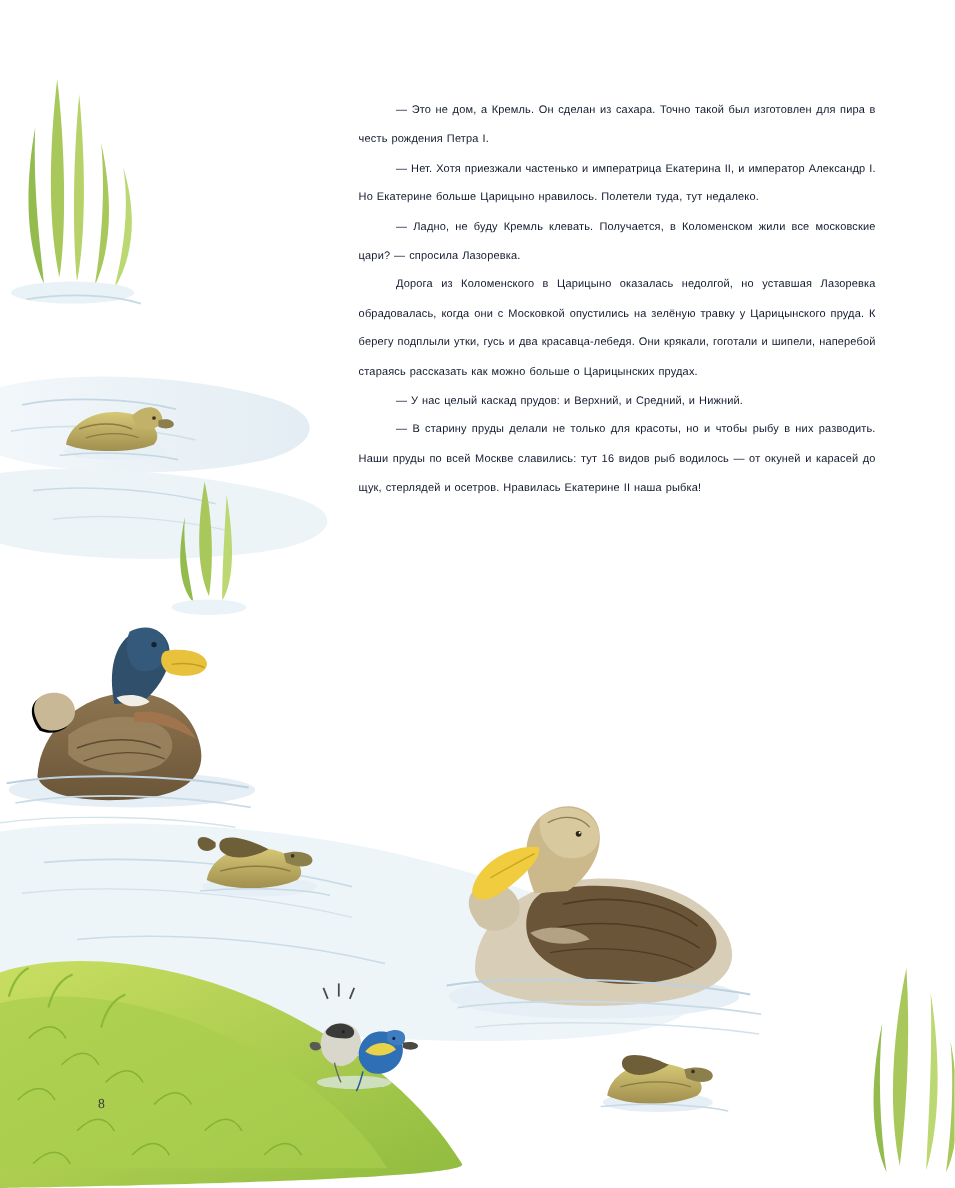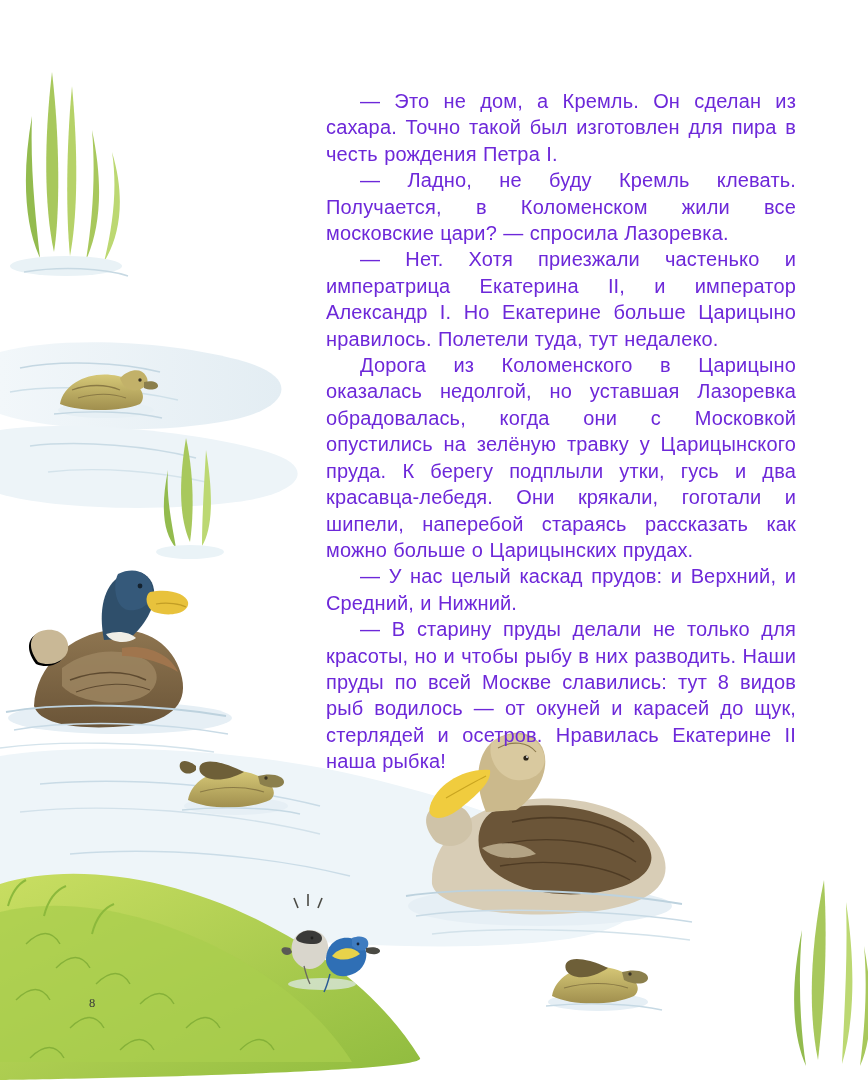--- a/index.html
+++ b/index.html
@@ -26,23 +26,23 @@
 
   
   .text-col {
     position: absolute;
     left: 326px;
     top: 88px;
     width: 470px;
   }
   .para {
     margin: 0;
-    font-size: 20px;
+    font-size: 10px;
     line-height: 26.4px;
-    color: #6d28d9;
+    color: #0f172a;
     text-align: justify;
     text-justify: inter-word;
     letter-spacing: 0.15px;
     word-spacing: 0.6px;
   }
   .para.ind { text-indent: 34px; }
 
   .page-number {
     position: absolute;
     left: 89px;
@@ -254,22 +254,22 @@
         <path d="M824 880 C 810 948, 808 1012, 818 1060 C 824 1010, 828 944, 824 880 Z" fill="#a8c85c"></path>
         <path d="M846 902 C 856 966, 854 1024, 842 1064 C 844 1018, 848 958, 846 902 Z" fill="#bcd872"></path>
         <path d="M802 930 C 790 988, 792 1034, 806 1066 C 800 1026, 798 978, 802 930 Z" fill="#93bb4e"></path>
         <path d="M864 946 C 874 1000, 872 1040, 860 1066 C 864 1034, 868 990, 864 946 Z" fill="#a8c85c"></path>
       </g>
     </svg>
   </div>
 
   <div class="text-col">
     <p class="para ind">— Это не дом, а Кремль. Он сделан из сахара. Точно такой был изготовлен для пира в честь рождения Петра I.</p>
+    <p class="para ind">— Нет. Хотя приезжали частенько и императрица Екатерина II, и император Александр I. Но Екатерине больше Царицыно нравилось. Полетели туда, тут недалеко.</p>
     <p class="para ind">— Ладно, не буду Кремль клевать. Получается, в Коломенском жили все московские цари? — спросила Лазоревка.</p>
-    <p class="para ind">— Нет. Хотя приезжали частенько и императрица Екатерина II, и император Александр I. Но Екатерине больше Царицыно нравилось. Полетели туда, тут недалеко.</p>
     <p class="para ind">Дорога из Коломенского в Царицыно оказалась недолгой, но уставшая Лазоревка обрадовалась, когда они с Московкой опустились на зелёную травку у Царицынского пруда. К берегу подплыли утки, гусь и два красавца-лебедя. Они крякали, гоготали и шипели, наперебой стараясь рассказать как можно больше о Царицынских прудах.</p>
     <p class="para ind">— У нас целый каскад прудов: и Верхний, и Средний, и Нижний.</p>
-    <p class="para ind">— В старину пруды делали не только для красоты, но и чтобы рыбу в них разводить. Наши пруды по всей Москве славились: тут 8 видов рыб водилось — от окуней и карасей до щук, стерлядей и осетров. Нравилась Екатерине II наша рыбка!</p>
+    <p class="para ind">— В старину пруды делали не только для красоты, но и чтобы рыбу в них разводить. Наши пруды по всей Москве славились: тут 16 видов рыб водилось — от окуней и карасей до щук, стерлядей и осетров. Нравилась Екатерине II наша рыбка!</p>
   </div>
 
   <div class="page-number">8</div>
 
 </div>
 
 </body></html>

